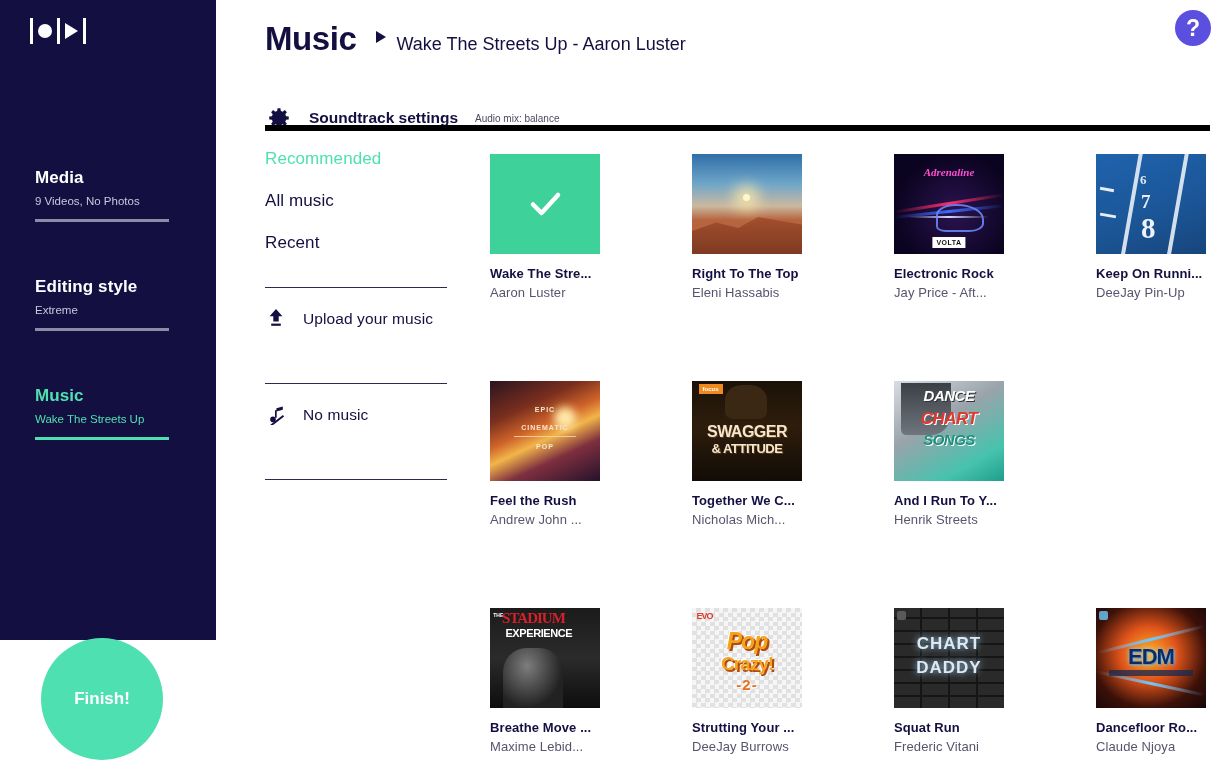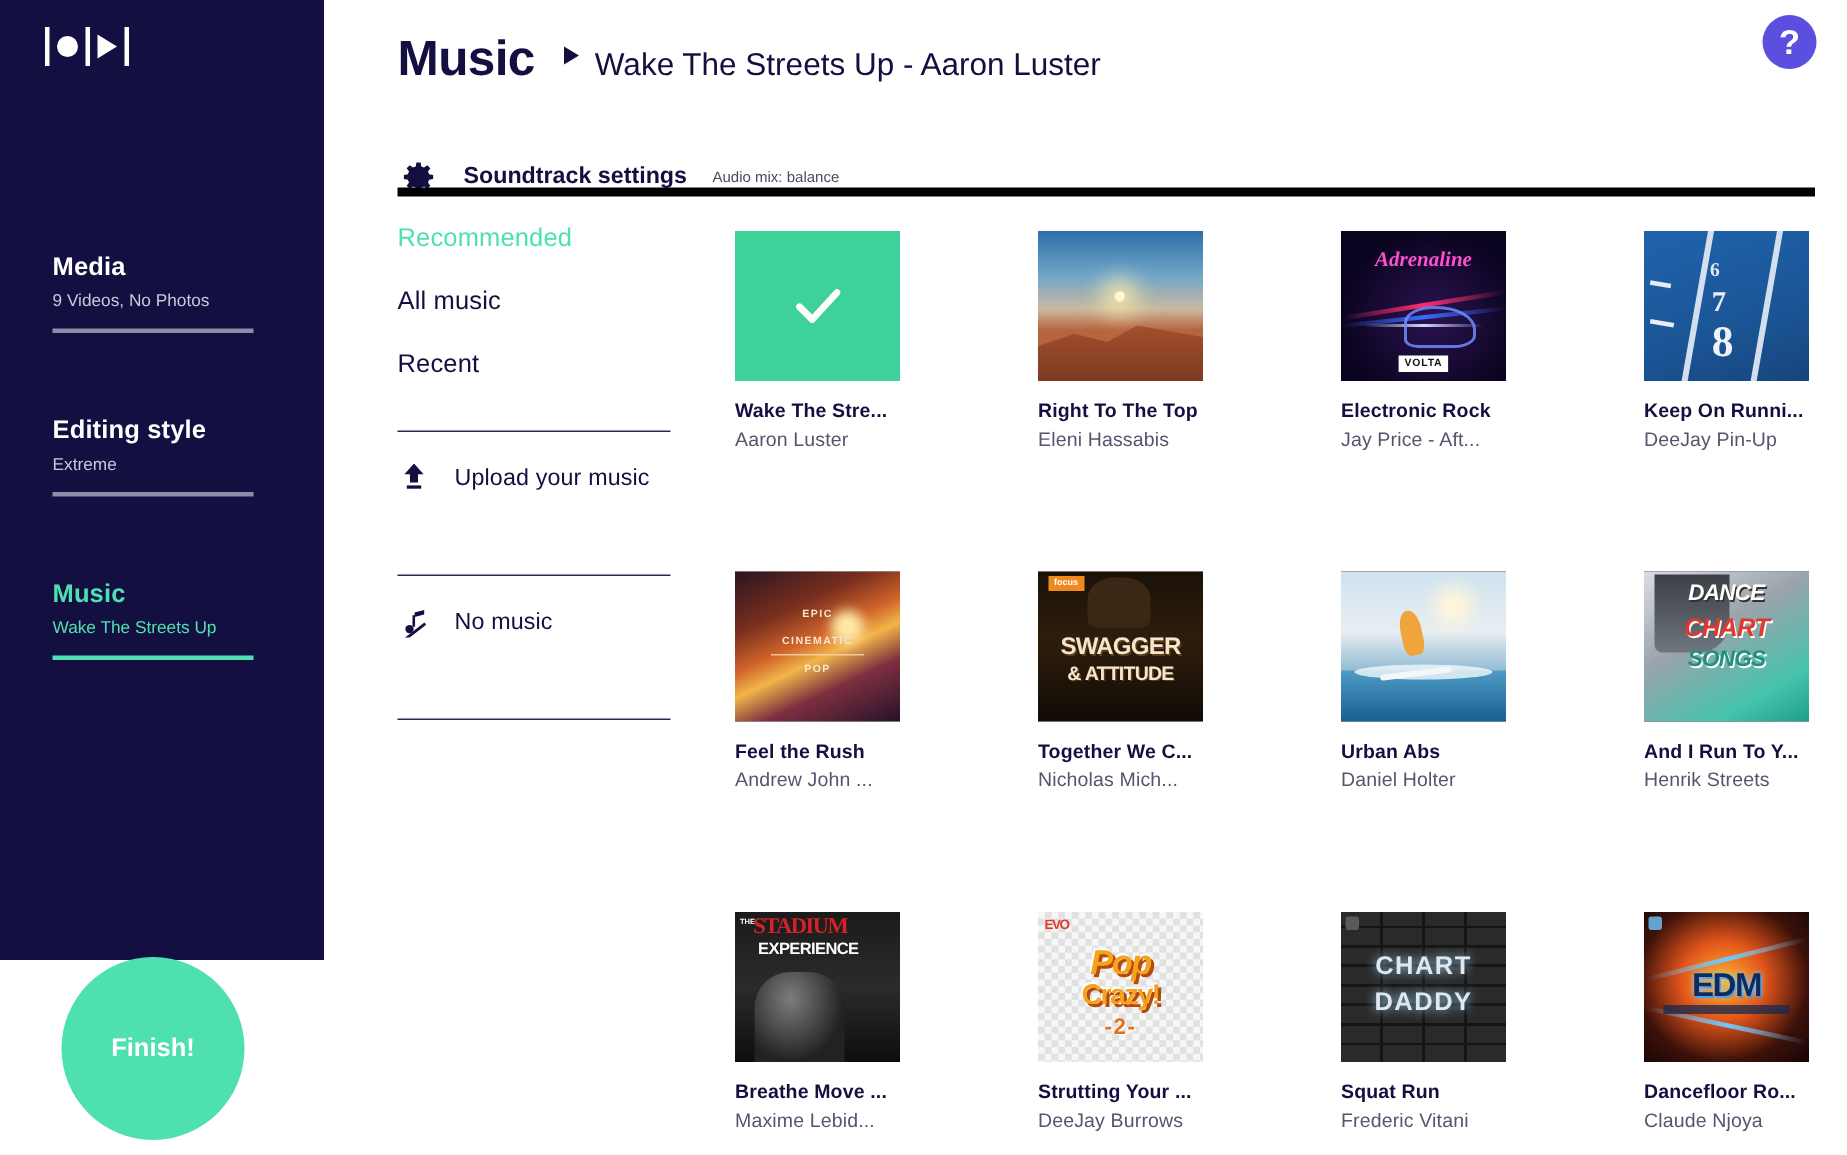--- a/index.html
+++ b/index.html
@@ -115,21 +115,21 @@
     width: 0; height: 0;
     border-left: 10px solid #130f40;
     border-top: 6px solid transparent;
     border-bottom: 6px solid transparent;
     margin: 0 11px 0 19px;
     align-self: center;
     position: relative;
     top: -2px;
   }
   .head-track {
-    font-size: 21px;
+    font-size: 18px;
     color: #130f40;
     line-height: 20px;
   }
 
   .settings-row {
     position: absolute;
     left: 50px; top: 105px;
     display: flex;
     align-items: center;
     cursor: pointer;
@@ -382,21 +382,21 @@
             <div class="track-title">Right To The Top</div>
             <div class="track-artist">Eleni Hassabis</div>
           </div>
           <div class="track-card">
             <div class="thumb">
               <div class="aw" style="background:radial-gradient(ellipse at 55% 58%,#2a1350 0%,#0b0420 70%)">
       <div style="position:absolute;left:0;top:48%;width:100%;height:3px;background:linear-gradient(90deg,transparent,#ff2d6a,transparent);transform:rotate(-9deg)"></div>
       <div style="position:absolute;left:0;top:56%;width:100%;height:3px;background:linear-gradient(90deg,transparent,#3b6bff,transparent);transform:rotate(-6deg)"></div>
       <div style="position:absolute;left:14%;top:62%;width:72%;height:2px;background:linear-gradient(90deg,transparent,#cfd8ff,transparent)"></div>
       <div style="position:absolute;left:38%;top:50%;width:44%;height:28%;border:2px solid #6f8bff;border-radius:40% 55% 30% 20%;opacity:.85"></div>
-      <div class="aw-label" style="top:12%;color:#ff4fd0;font-style:italic;font-size:14px;font-family:'Liberation Serif',serif;letter-spacing:0">Adrenaline</div>
+      <div class="aw-label" style="top:12%;color:#ff4fd0;font-style:italic;font-size:11px;font-family:'Liberation Serif',serif;letter-spacing:0">Adrenaline</div>
       <div style="position:absolute;left:50%;transform:translateX(-50%);bottom:6%;background:#fff;color:#111;font-size:7px;font-weight:bold;padding:2px 4px;letter-spacing:.5px">VOLTA</div>
     </div>
             </div>
             <div class="track-title">Electronic Rock</div>
             <div class="track-artist">Jay Price - Aft...</div>
           </div>
           <div class="track-card">
             <div class="thumb">
               <div class="aw" style="background:linear-gradient(160deg,#1f63ad,#1b5596 60%,#17457c)">
       <div style="position:absolute;left:30%;top:-10%;width:4px;height:130%;background:#e8eef6;transform:rotate(10deg);opacity:.9"></div>
@@ -433,33 +433,20 @@
       <div style="position:absolute;left:6%;top:3%;background:#f08a1e;color:#fff;font-size:6px;font-weight:bold;padding:2px 4px">focus</div>
       <div class="aw-label" style="top:42%;color:#f4e6cf;font-size:16px;letter-spacing:-.5px;text-shadow:1px 1px 0 #5c3a14">SWAGGER</div>
       <div class="aw-label" style="top:60%;color:#f4e6cf;font-size:13px;letter-spacing:-.5px;text-shadow:1px 1px 0 #5c3a14">&amp; ATTITUDE</div>
     </div>
             </div>
             <div class="track-title">Together We C...</div>
             <div class="track-artist">Nicholas Mich...</div>
           </div>
           <div class="track-card">
             <div class="thumb">
-              <div class="aw" style="background:linear-gradient(#cfe3ef 0%,#e8eef2 40%,#9fc3d8 62%,#2f7fb0 100%)">
-      <div style="position:absolute;left:0;bottom:0;width:100%;height:34%;background:linear-gradient(#4d9cc6,#18608f)"></div>
-      <div style="position:absolute;left:8%;bottom:28%;width:84%;height:10px;background:#eaf3f8;border-radius:50%;opacity:.85"></div>
-      <div style="position:absolute;left:36%;top:26%;width:14px;height:30px;background:#f0a43c;border-radius:45% 45% 30% 30%;transform:rotate(-12deg)"></div>
-      <div style="position:absolute;left:24%;bottom:30%;width:44%;height:4px;background:#f3f7fa;border-radius:3px;transform:rotate(-7deg)"></div>
-      <div style="position:absolute;left:56%;top:10%;width:26px;height:26px;border-radius:50%;background:#fff6d8;filter:blur(6px)"></div>
-    </div>
-            </div>
-            <div class="track-title">Urban Abs</div>
-            <div class="track-artist">Daniel Holter</div>
-          </div>
-          <div class="track-card">
-            <div class="thumb">
               <div class="aw" style="background:linear-gradient(150deg,#d8dde2 0%,#9aa3ab 40%,#46c3ad 78%,#1e9e8c 100%)">
       <div style="position:absolute;left:6%;top:2%;width:46%;height:52%;background:linear-gradient(#3b3f46,#70767e);border-radius:0 0 40% 10%"></div>
       <div class="aw-label" style="top:6%;color:#fff;font-size:15px;font-style:italic;letter-spacing:-.5px;text-shadow:1px 1px 0 #333">DANCE</div>
       <div class="aw-label" style="top:28%;color:#e0382f;font-size:17px;font-style:italic;letter-spacing:-.5px;text-shadow:1px 1px 0 #fff">CHART</div>
       <div class="aw-label" style="top:50%;color:#1f8f7f;font-size:15px;font-style:italic;letter-spacing:-.5px;text-shadow:1px 1px 0 #fff">SONGS</div>
     </div>
             </div>
             <div class="track-title">And I Run To Y...</div>
             <div class="track-artist">Henrik Streets</div>
           </div>

